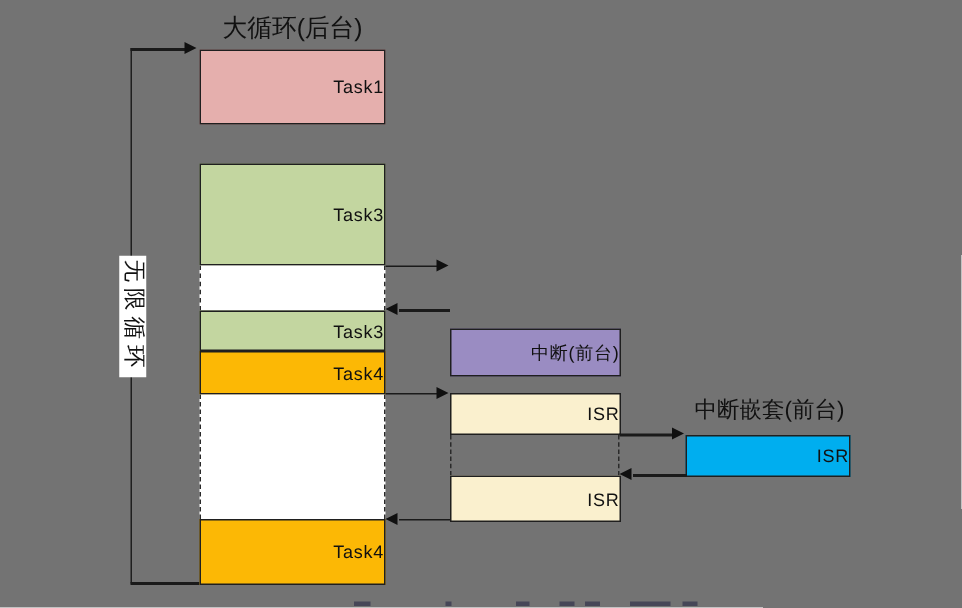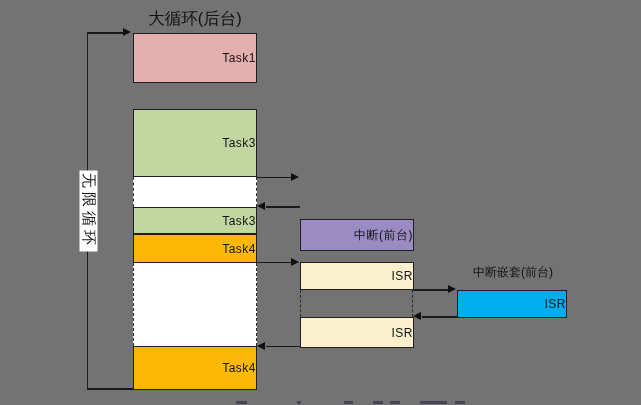--- a/index.html
+++ b/index.html
@@ -76,21 +76,21 @@
 
   <div class="hline" style="left:257px;top:261.5px;width:36px;"></div>
   <div class="ah ah-r" style="left:291px;top:257.5px;"></div>
   <div class="box" style="left: 300px; top: 262px; width: 114px; height: 28px; background-color: rgb(250, 240, 206);">
     <span>ISR</span>
   </div>
 
   <div class="vdash" style="left:300px;top:290px;height:27px;"></div>
   <div class="vdash" style="left:412px;top:290px;height:27px;"></div>
 
-  <div class="abs label" style="left:443px;top:264px;width:140px;font-size:12px;">中断嵌套(前台)</div>
+  <div class="abs label" style="left:443px;top:264px;width:140px;font-size:15px;">中断嵌套(前台)</div>
   <div class="hline" style="left:413px;top:289px;width:36px;"></div>
   <div class="ah ah-r" style="left:448px;top:285px;"></div>
   <div class="box" style="left: 457px; top: 290px; width: 110px; height: 28px; background-color: rgb(0, 174, 239);">
     <span>ISR</span>
   </div>
   <div class="hline" style="left:422px;top:316px;width:36px;"></div>
   <div class="ah ah-l" style="left:413px;top:312px;"></div>
 
   <div class="box" style="left: 300px; top: 317px; width: 114px; height: 31px; background-color: rgb(250, 240, 206);">
     <span>ISR</span>

